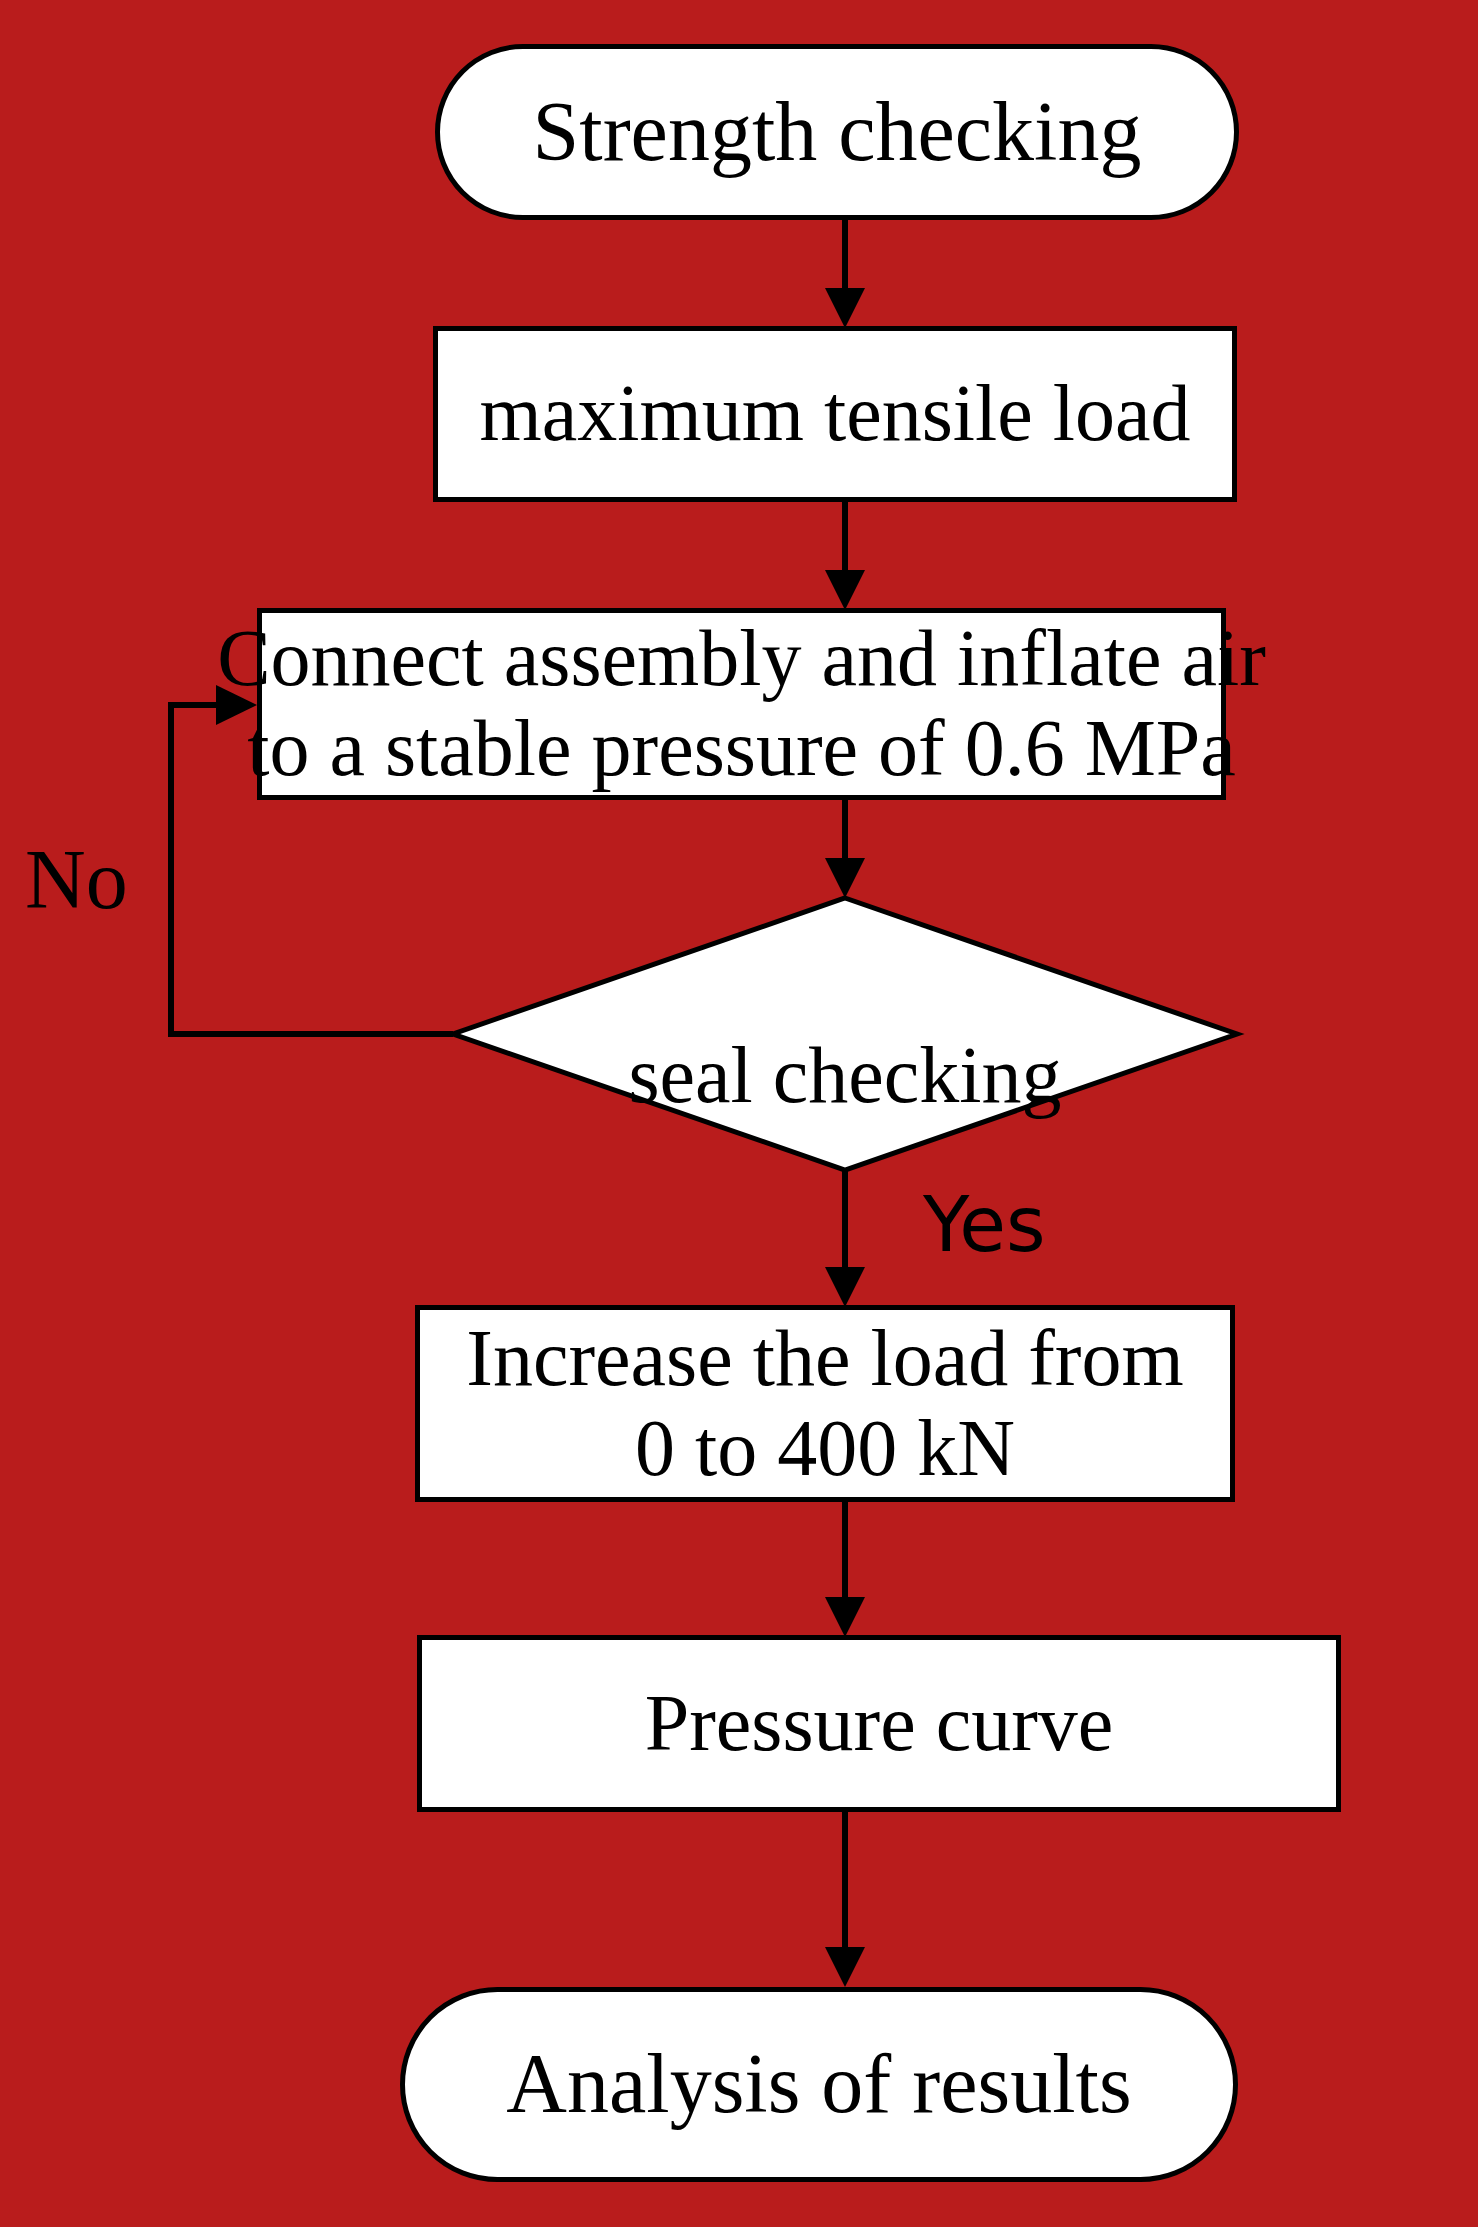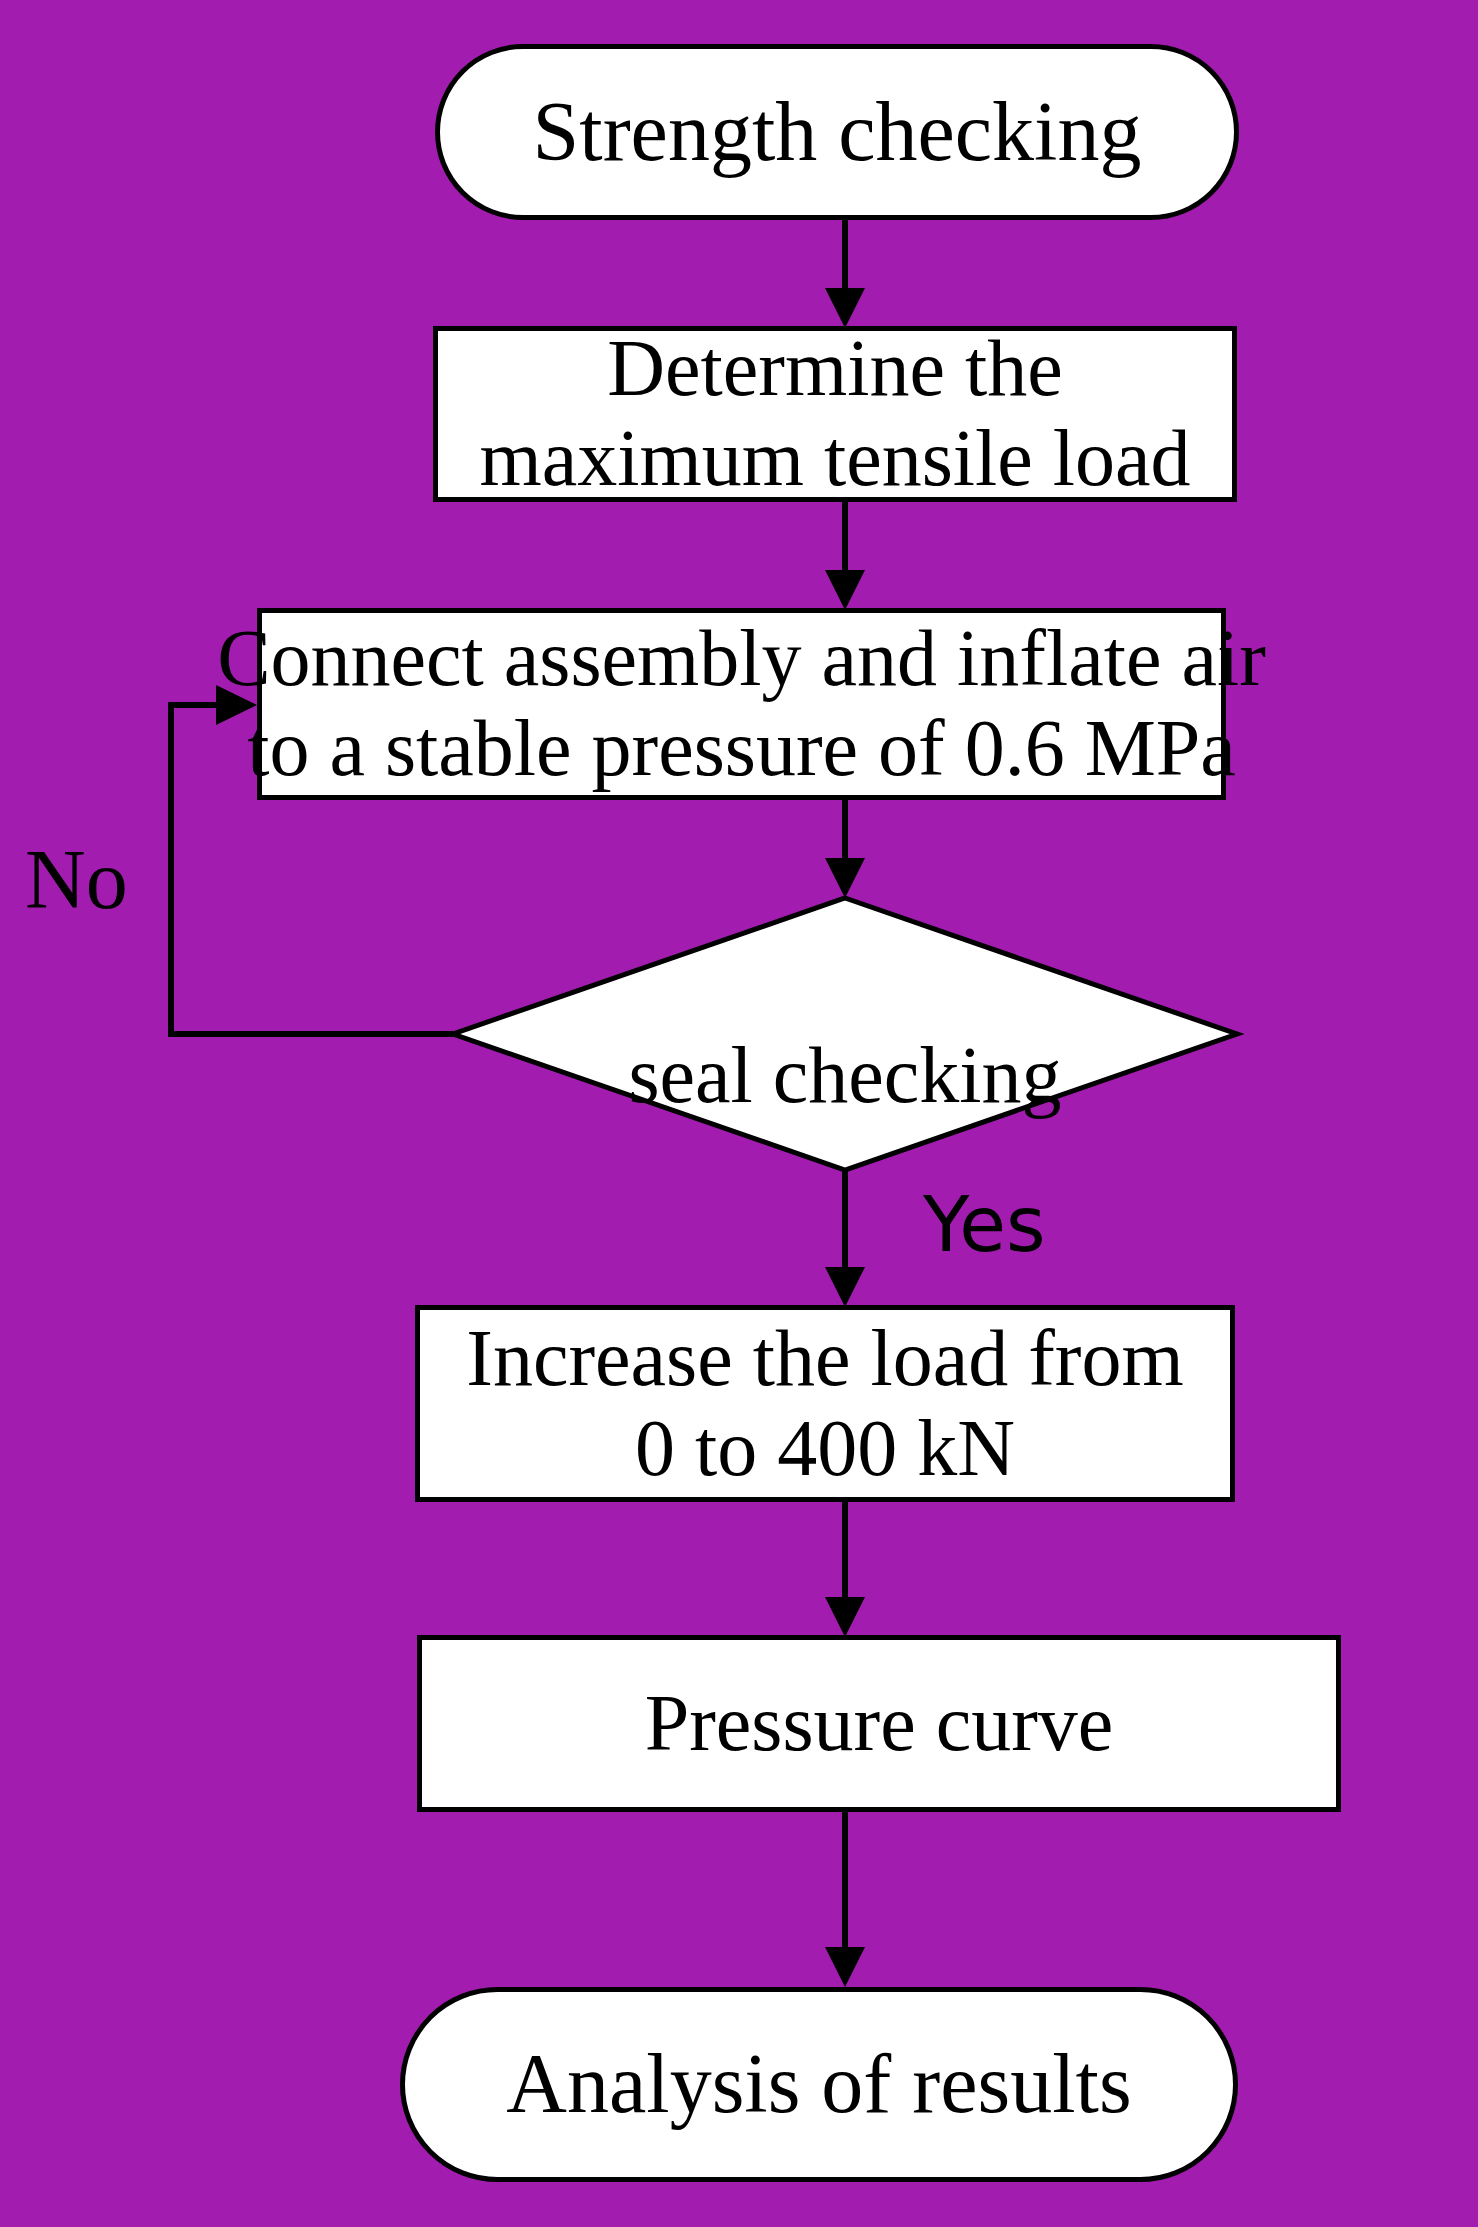--- a/index.html
+++ b/index.html
@@ -4,21 +4,21 @@
 <style>
   html, body {
     margin: 0;
     padding: 0;
     background: #ffffff;
   }
   .canvas {
     position: relative;
     width: 1478px;
     height: 2227px;
-    background: #a21caf;
+    background: #b91c1c;
     overflow: hidden;
     font-family: "Liberation Serif", serif;
     color: #000000;
   }
   .connector-layer {
     position: absolute;
     left: 0;
     top: 0;
     width: 1478px;
     height: 2227px;
@@ -113,21 +113,20 @@
       <polyline points="453,1034 171,1034 171,705 216,705" fill="none" stroke="#000000" stroke-width="6"></polyline>
       <polygon points="216,685 216,725 257,705" fill="#000000"></polygon>
     </g>
   </svg>
 
   <div class="node terminator n-start">
     <span>Strength checking</span>
   </div>
 
   <div class="node n-determine">
-    <div>Determine the</div>
     <div>maximum tensile load</div>
   </div>
 
   <div class="node n-connect">
     <div>Connect assembly and inflate air</div>
     <div>to a stable pressure of 0.6 MPa</div>
   </div>
 
   <div class="node no-border n-seal">
     <span>seal checking</span>

